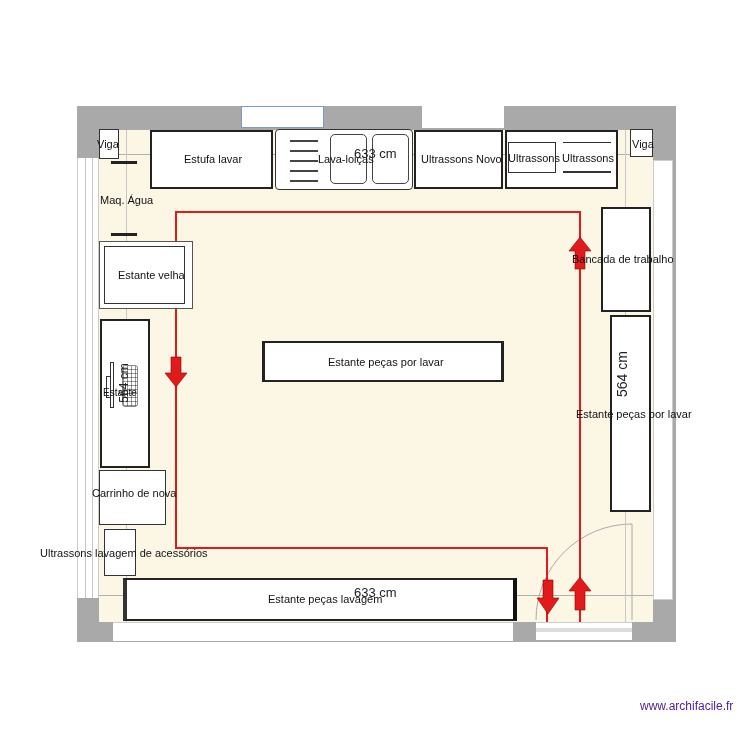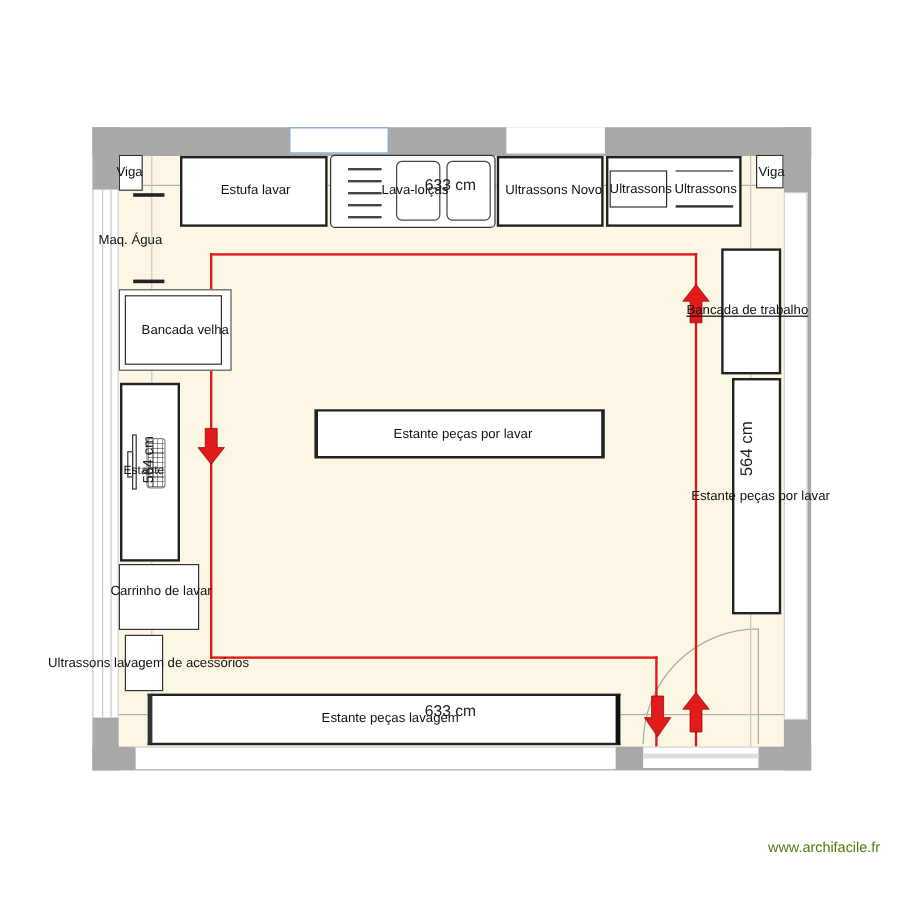--- a/index.html
+++ b/index.html
@@ -92,46 +92,46 @@
 <div class="abs furn" style="left:505px;top:130px;width:113px;height:59px;"></div>
 <div class="abs furn-thin" style="left:508px;top:142px;width:48px;height:31px;"></div>
 <div class="abs furn-thin" style="left:563px;top:142px;width:48px;height:31px;border-left:none;border-right:none;border-bottom:2px solid #333;"></div>
 <div class="lbl" style="left:508px;top:152px;">Ultrassons</div>
 <div class="lbl" style="left:562px;top:152px;">Ultrassons</div>
 
 <div class="dim" style="left:354px;top:146px;">633 cm</div>
 
 <div class="abs" style="left:111px;top:161px;width:26px;height:3px;background:#222;"></div>
 <div class="abs" style="left:111px;top:233px;width:26px;height:3px;background:#222;"></div>
-<div class="lbl" style="left:82px;top:194px;">Maq. Água</div>
+<div class="lbl" style="left:100px;top:194px;">Maq. Água</div>
 
 <div class="abs furn-thin" style="left:99px;top:241px;width:94px;height:68px;border-color:#555;"></div>
 <div class="abs furn-thin" style="left:104px;top:246px;width:81px;height:58px;"></div>
-<div class="lbl" style="left:118px;top:269px;">Bancada velha</div>
+<div class="lbl" style="left:118px;top:269px;">Estante velha</div>
 
 <div class="abs furn" style="left:100px;top:319px;width:50px;height:149px;"></div>
 <div class="abs furn-thin" style="left:110px;top:362px;width:4px;height:46px;"></div>
 <div class="abs furn-thin" style="left:106px;top:376px;width:5px;height:22px;"></div>
 <div class="abs" style="left:122px;top:365px;width:16px;height:42px;border:1px solid #888;border-radius:3px;background:repeating-linear-gradient(0deg,#999 0 1px,#fff 1px 4px),repeating-linear-gradient(90deg,#999 0 1px,transparent 1px 4px);background-blend-mode:multiply;"></div>
 <div class="lbl" style="left:103px;top:387px;width:44px;overflow:hidden;font-size:10px;">Estante</div>
 <div class="dim" style="left:104px;top:376px;transform:rotate(-90deg);font-size:12px;">564 cm</div>
 
 <div class="abs furn-thin" style="left:99px;top:470px;width:67px;height:55px;"></div>
-<div class="lbl" style="left:92px;top:487px;">Carrinho de lavar</div>
+<div class="lbl" style="left:92px;top:487px;">Carrinho de nova</div>
 
 <div class="abs furn-thin" style="left:104px;top:529px;width:32px;height:47px;"></div>
 <div class="lbl" style="left:40px;top:547px;text-align:center;">Ultrassons lavagem de acessórios</div>
 
 <div class="abs furn" style="left:123px;top:578px;width:394px;height:43px;border-left:4px solid #333;border-right:4px solid #111;"></div>
 <div class="lbl" style="left:268px;top:593px;">Estante peças lavagem</div>
 <div class="dim" style="left:354px;top:585px;">633 cm</div>
 
 <div class="abs furn" style="left:262px;top:341px;width:242px;height:41px;border-left:3px solid #222;border-right:3px solid #222;"></div>
 <div class="lbl" style="left:328px;top:356px;">Estante peças por lavar</div>
 
 <div class="abs furn" style="left:601px;top:207px;width:50px;height:105px;"></div>
-<div class="lbl" style="left:572px;top:253px;text-decoration:underline;">Bancada de trabalho</div>
+<div class="lbl" style="left:572px;top:253px;">Bancada de trabalho</div>
 
 <div class="abs furn" style="left:610px;top:315px;width:41px;height:197px;"></div>
 <div class="lbl" style="left:576px;top:408px;">Estante peças por lavar</div>
 <div class="dim" style="left:599px;top:366px;transform:rotate(-90deg);font-size:14px;">564 cm</div>
 
-<div class="lbl" style="left:640px;top:700px;font-size:12px;color:#4d7c0f;">www.archifacile.fr</div>
+<div class="lbl" style="left:640px;top:700px;font-size:12px;color:#4c1d95;">www.archifacile.fr</div>
 
 </body></html>

